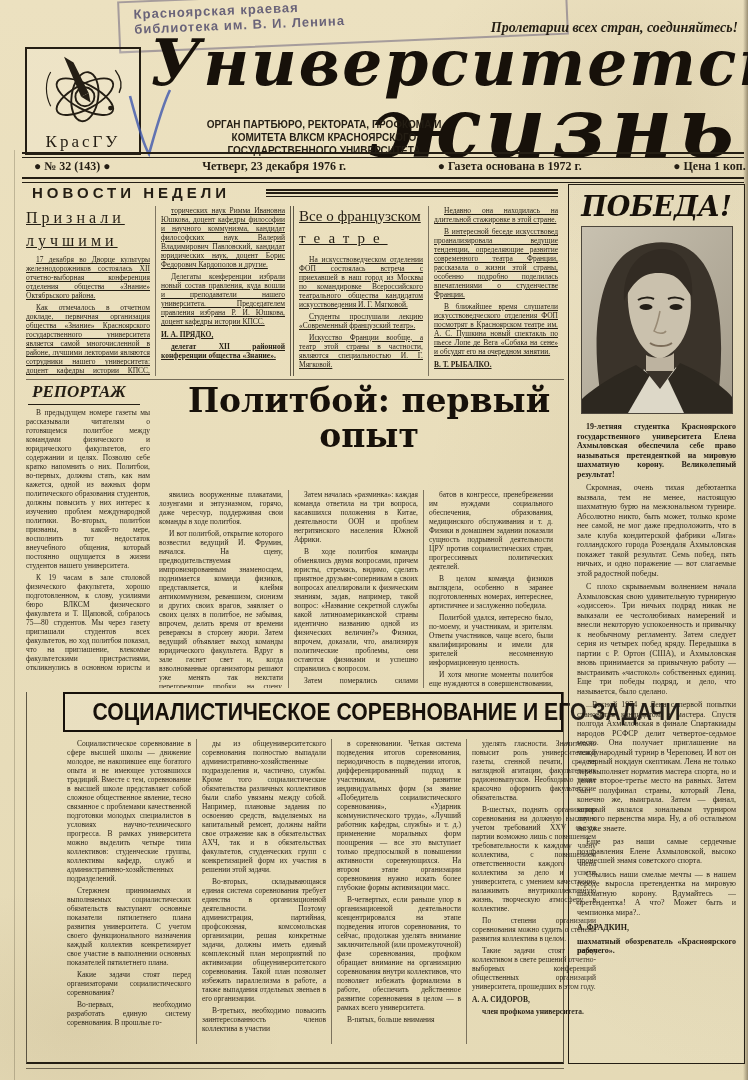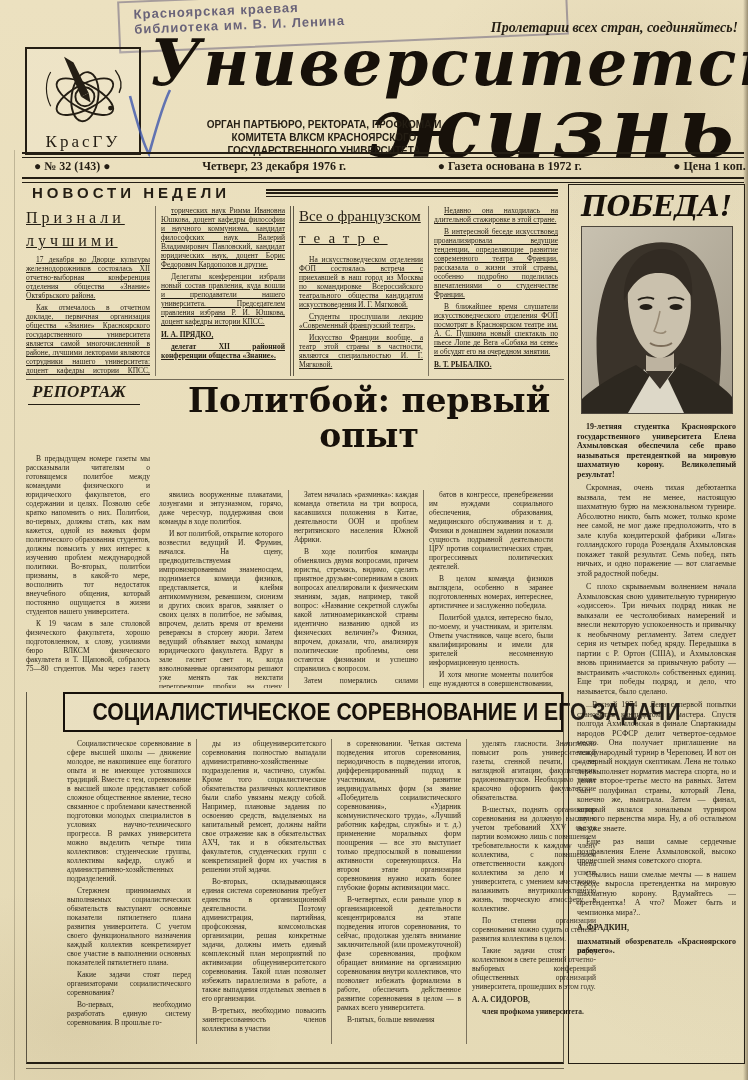--- a/index.html
+++ b/index.html
@@ -57,21 +57,21 @@
   .art-title{text-align:center;font-size:16px;letter-spacing:4px;line-height:1.45;margin:2px 0 6px;text-indent:0 !important;}
   .art-title.fr1{white-space:nowrap;letter-spacing:0;font-size:15px;margin:0;}
   .art-title.fr2{letter-spacing:8px;font-size:15px;margin:0 0 5px;}
 
   
   .reportage{position:absolute;left:26px;top:382px;width:538px;height:306px;}
   .rep-label{position:absolute;left:2px;top:0;font-style:italic;font-weight:bold;font-size:17px;
     border-bottom:1.5px solid #241e14;padding:0 14px 2px 4px;}
   .rep-headline{position:absolute;left:148px;top:2px;width:390px;text-align:center;
     font-family:"DejaVu Serif",serif;font-weight:bold;font-size:33px;line-height:1.05;color:#17110a;}
-  .rep-col1{position:absolute;left:0;top:26px;bottom:16px;margin-top:46px;}
+  .rep-col1{position:absolute;left:0;top:26px;bottom:16px;}
   .rep-cols{position:absolute;left:133px;top:64px;right:0;bottom:0;margin-top:44px;}
   .hr1{position:absolute;left:26px;top:379px;width:538px;border-top:1px solid rgba(36,30,20,.6);}
 
   
   .socialist{position:absolute;left:26px;top:692px;width:538px;height:372px;box-sizing:border-box;
     border-left:1px solid rgba(36,30,20,.7);border-right:1px solid rgba(36,30,20,.7);border-bottom:2px solid #241e14;padding-left:36px;}
   .soc-head{border:2.5px solid #17110a;margin:0;padding:5px 2px 4px;text-align:center;background:rgba(255,255,255,.10);}
   .soc-head span{display:inline-block;transform:scaleX(.92);font-family:"Liberation Sans",sans-serif;
     font-weight:bold;font-size:23px;white-space:nowrap;color:#17110a;}
   .soc-cols{padding:7px 4px 0;height:312px;box-sizing:border-box;}

